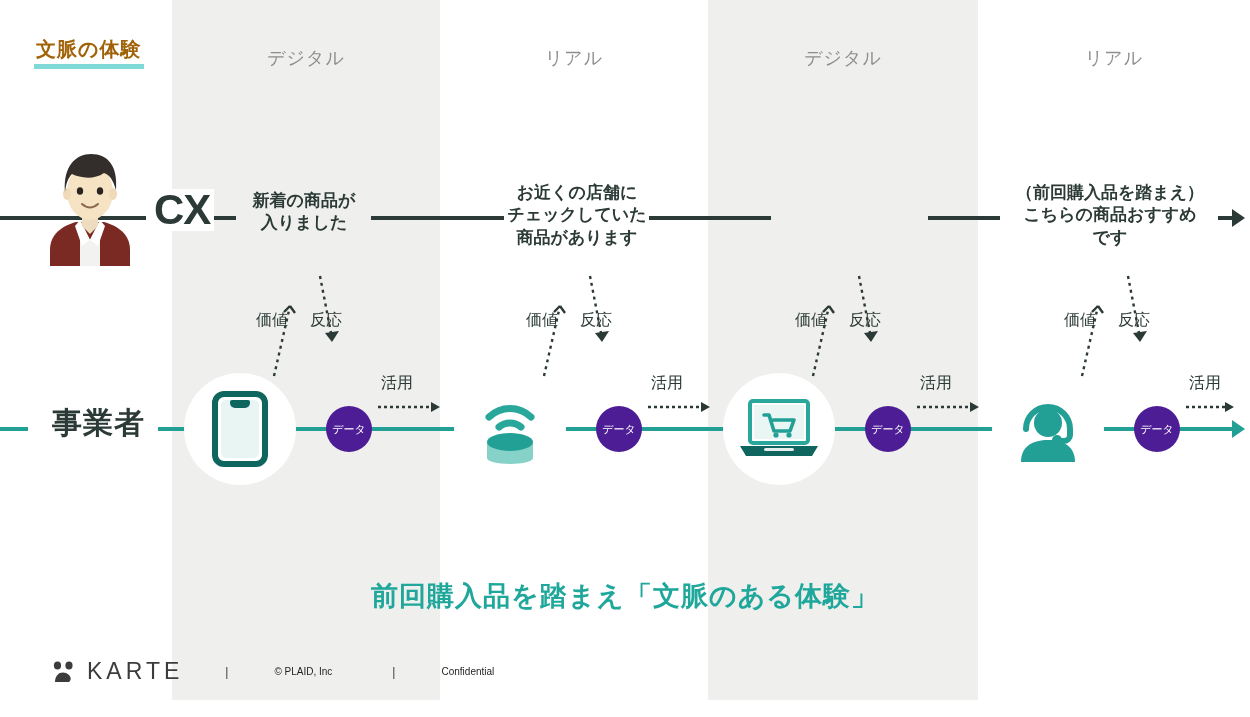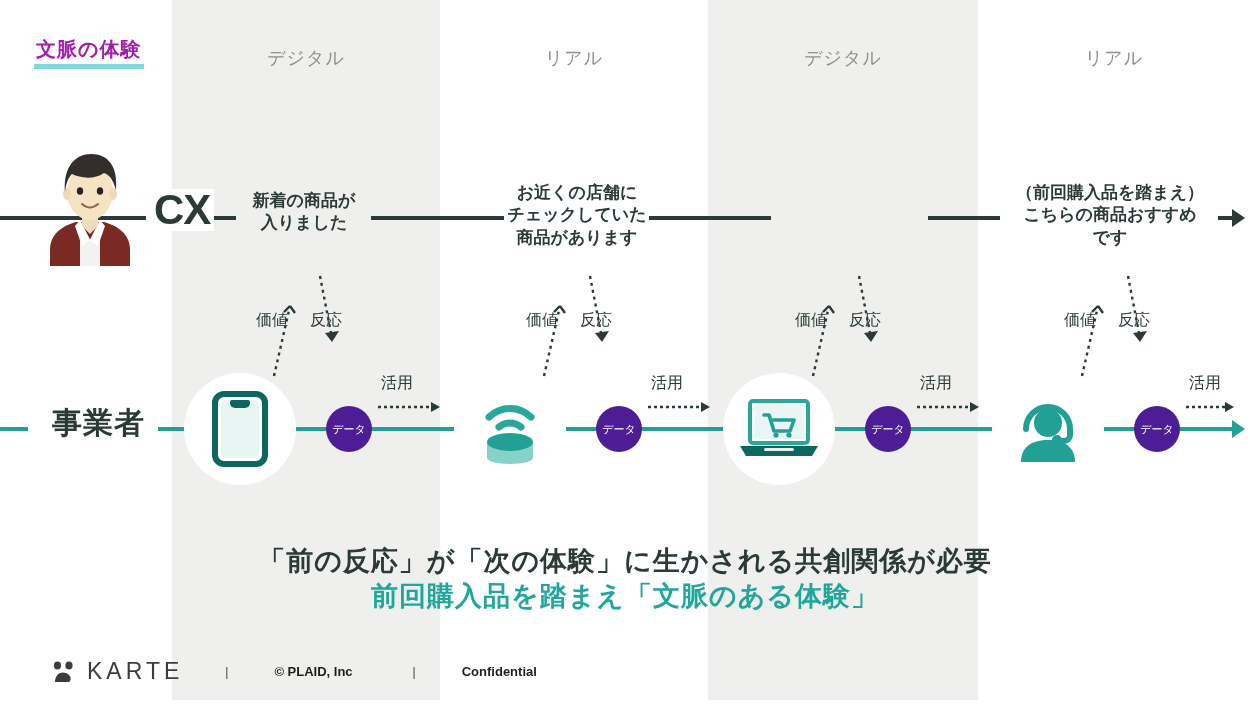--- a/index.html
+++ b/index.html
@@ -21,21 +21,21 @@
 
   .col-head {
     position: absolute; top: 46px;
     font-size: 18px; color: #8d8f8e; letter-spacing: 1px;
     text-align: center; white-space: nowrap;
   }
 
   
   .page-title {
     position: absolute; left: 36px; top: 36px;
-    font-size: 20px; font-weight: bold; color: #a21caf;
+    font-size: 20px; font-weight: bold; color: #a16207;
     letter-spacing: 1px;
     padding-bottom: 3px;
   }
   .title-underline {
     position: absolute; left: 34px; top: 64px;
     width: 110px; height: 5px; background: #7fd9d6;
   }
 
   
   .cx-line {
@@ -119,21 +119,21 @@
     color: #1fa79b; letter-spacing: 1px;
   }
 
   
   .footer { position: absolute; left: 52px; top: 658px; display: flex; align-items: center; }
   .karte-mark { position: relative; width: 26px; height: 22px; margin-right: 9px; }
   .karte-word {
     font-size: 23px; letter-spacing: 4px; color: #3c3c3c; font-weight: 400;
   }
   .foot-sep { color: #3c3c3c; font-size: 12px; margin: 0 0 0 0; }
-  .foot-txt { font-size: 13px; font-weight: bold; color: #1f1f1f; }
+  .foot-txt { font-size: 10px; font-weight: normal; color: #1f1f1f; }
 </style>
 </head>
 <body>
 
 <div id="stage">
 
   <div class="band b1"></div>
   <div class="band b2"></div>
 
   <div class="col-head" style="left:172px;width:268px;">デジタル</div>
@@ -295,21 +295,20 @@
     <path d="M38 104 L54 34" stroke="#2b3a36" stroke-width="2.4" stroke-dasharray="3 4" fill="none"></path>
     <path d="M54 34 L48 40 M54 34 L59 41" stroke="#2b3a36" stroke-width="2.4" fill="none"></path>
     <path d="M84 4 L96 66" stroke="#2b3a36" stroke-width="2.4" stroke-dasharray="3 4" fill="none"></path>
     <path d="M96 70 L89 61 L103 59 Z" fill="#2b3a36"></path>
   </svg>
   <svg class="dotted-svg" style="left:1186px;top:398px;" width="60" height="18" aria-hidden="true">
     <path d="M0 9 L44 9" stroke="#2b3a36" stroke-width="2.4" stroke-dasharray="3 3" fill="none"></path>
     <path d="M48 9 L39 4 L39 14 Z" fill="#2b3a36"></path>
   </svg>
 
-  <div class="bottom-1">「前の反応」が「次の体験」に生かされる共創関係が必要</div>
   <div class="bottom-2">前回購入品を踏まえ「文脈のある体験」</div>
 
   <div class="footer">
     <span class="karte-mark">
       <svg width="26" height="22" viewBox="0 0 26 22" aria-hidden="true">
         <ellipse cx="5.5" cy="4.5" rx="3.6" ry="3.9" fill="#3c3c3c"></ellipse>
         <ellipse cx="17" cy="4.5" rx="3.6" ry="3.9" fill="#3c3c3c"></ellipse>
         <path d="M3 21 C3 13 9 10 14 12 C19 14 20 19 17 21 Z" fill="#3c3c3c"></path>
       </svg>
     </span>

